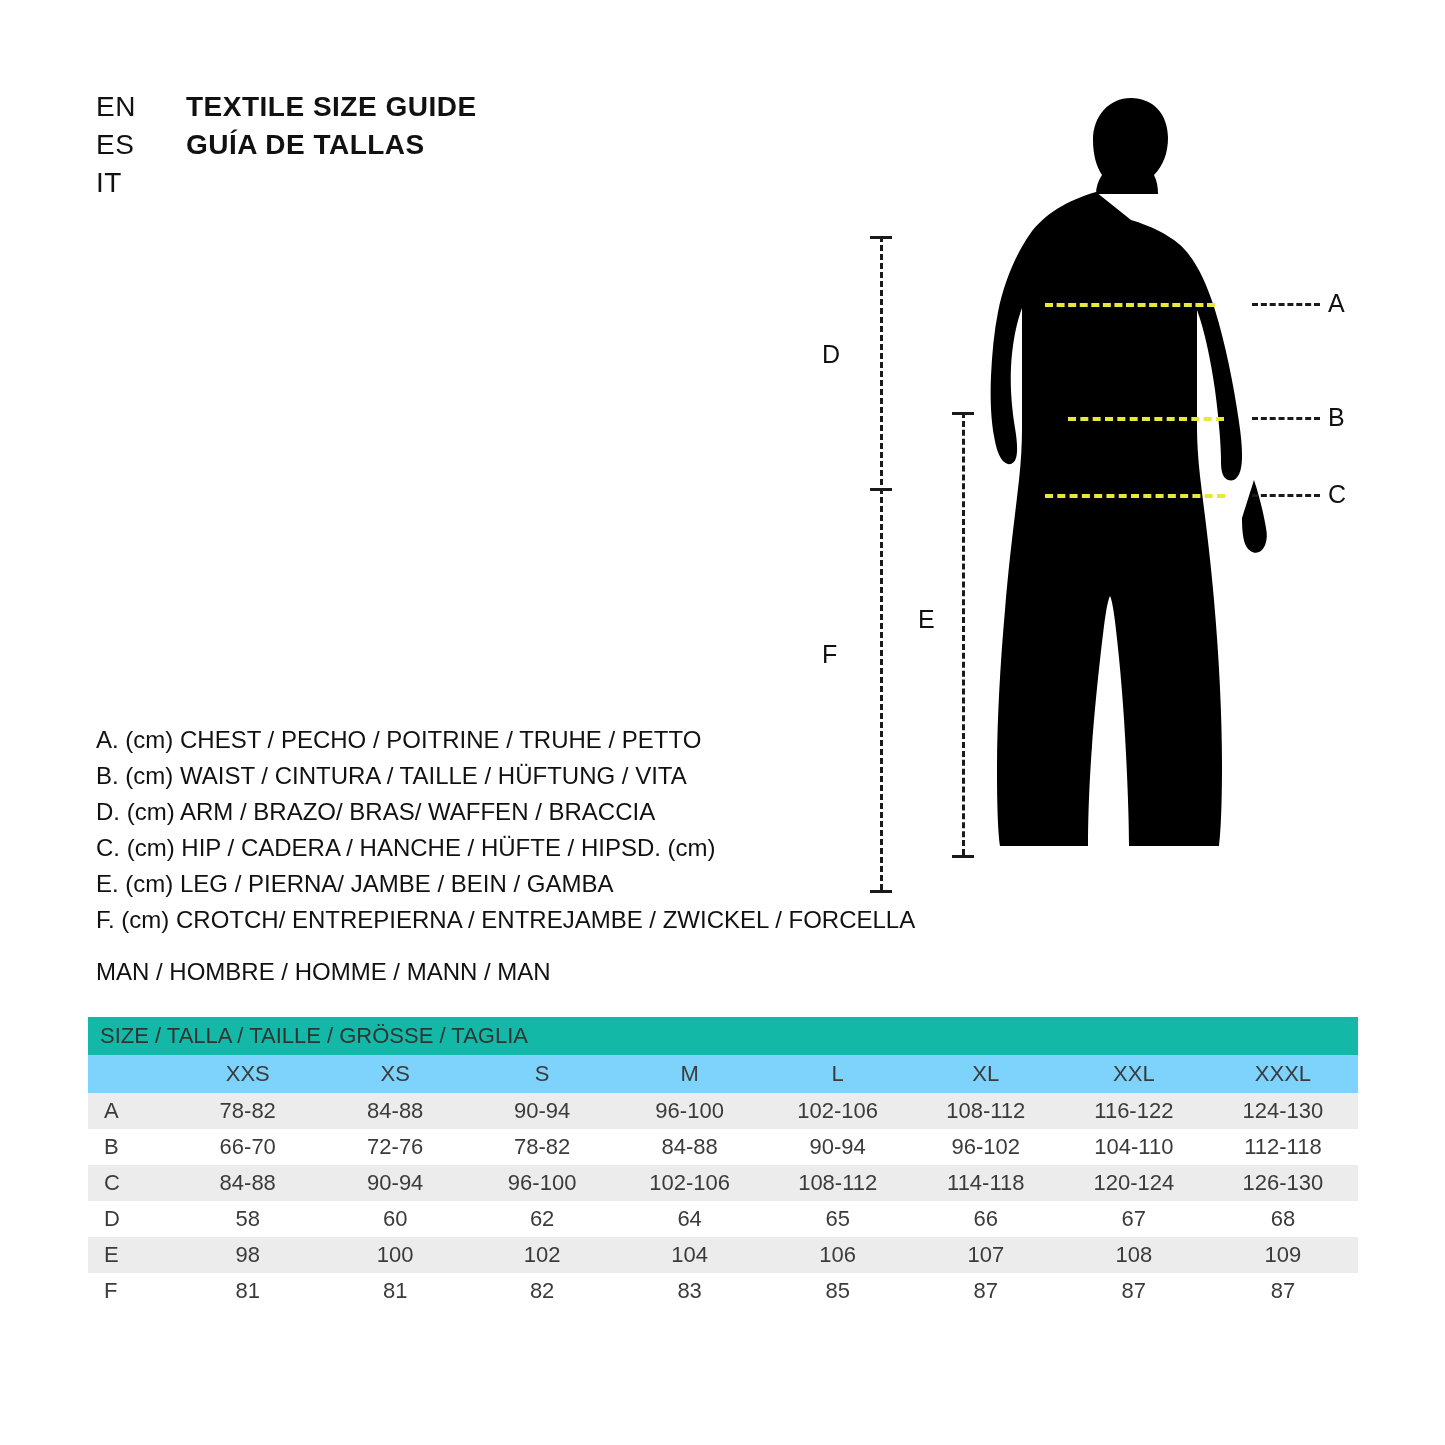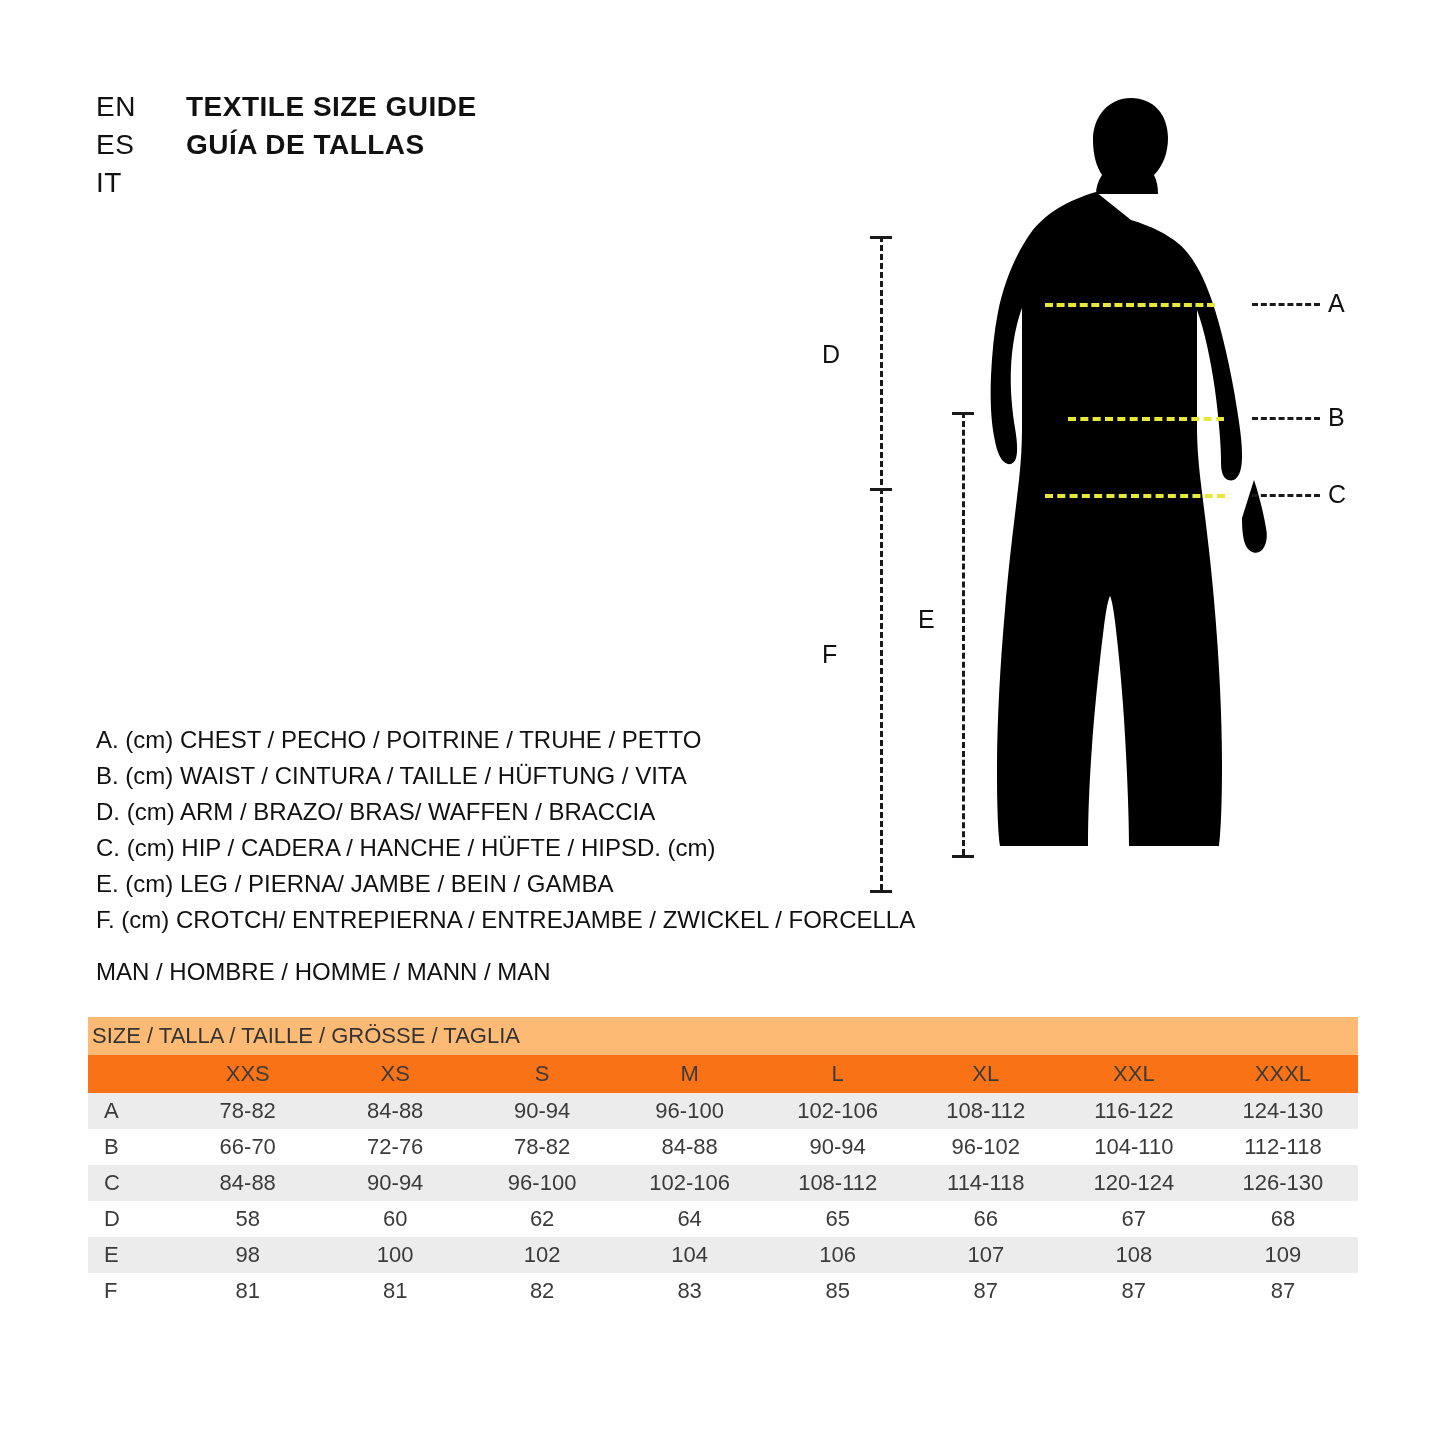--- a/index.html
+++ b/index.html
@@ -111,29 +111,29 @@
     font-size: 22px;
     color: #3b3b3b;
   }
   #size-table th, #size-table td {
     padding: 0;
     height: 36px;
     font-weight: normal;
     text-align: center;
   }
   #size-table .hdr-band td {
-    background: #fdba74;
+    background: #14b8a6;
     color: #333333;
     text-align: left;
-    padding-left: 4px;
+    padding-left: 12px;
     height: 38px;
     font-size: 22px;
   }
   #size-table .sizes-row td {
-    background: #f97316;
+    background: #7dd3fc;
     color: #3b3b3b;
     height: 38px;
   }
   #size-table .row-shaded td {
     background: #ececec;
   }
   #size-table .row-plain td {
     background: #ffffff;
   }
   #size-table td.rowlabel {

